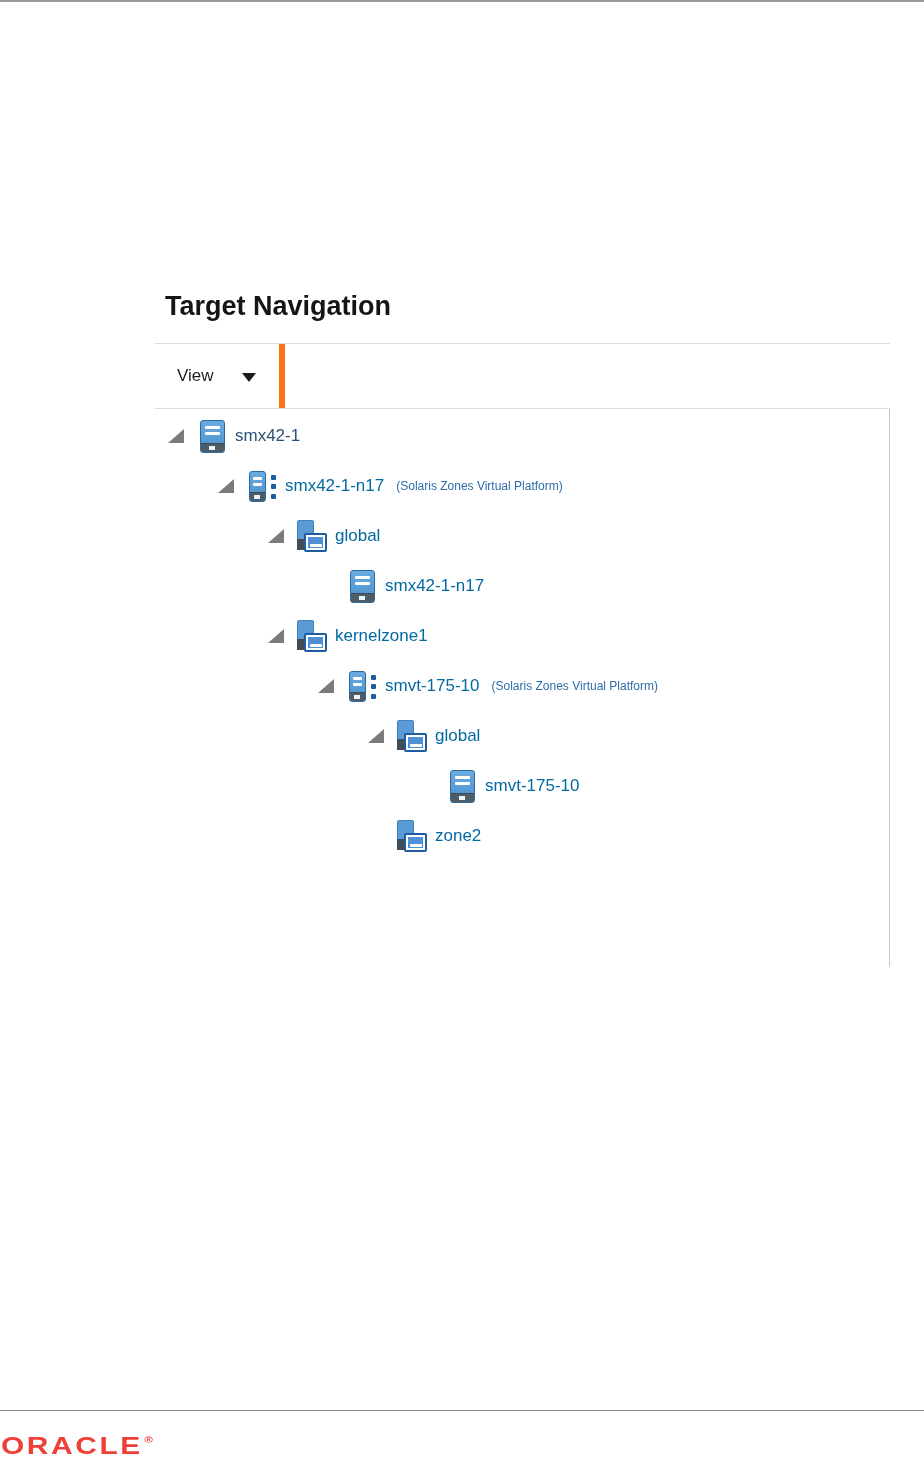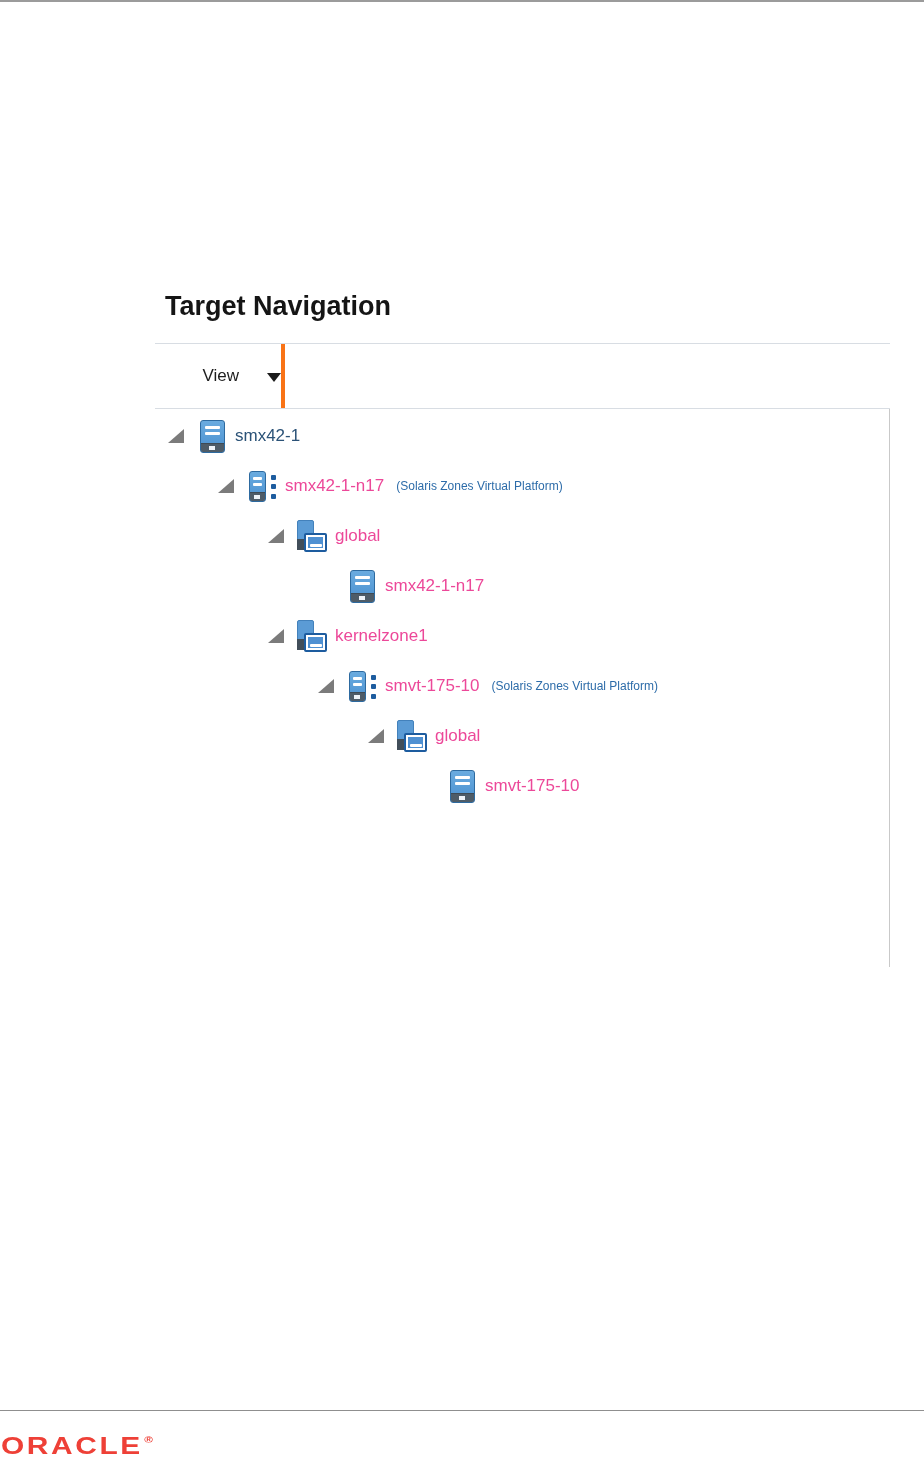--- a/index.html
+++ b/index.html
@@ -17,21 +17,21 @@
 
   
   .toolbar {
     position:absolute; left:155px; top:343px; width:735px; height:66px;
     box-sizing:border-box; border-top:1px solid #d8dde3; border-bottom:1px solid #d8dde3;
     background:#ffffff; display:flex; align-items:stretch;
   }
   .view-btn {
     width:130px; box-sizing:border-box; padding-left:22px;
     display:flex; align-items:center; gap:28px;
-    border-right:4px solid #f97316; cursor:pointer;justify-content:flex-end;
+    border-right:6px solid #f97316; cursor:pointer;
   }
   .view-label { font-size:17px; color:#1e1e1e; }
   .caret {
     width:0; height:0; margin-top:2px;
     border-left:7px solid transparent; border-right:7px solid transparent;
     border-top:9px solid #1b1b1b;
   }
 
   
   .tree {
@@ -39,21 +39,21 @@
     border-right:1px solid #c9c9c9; padding-top:2px;
   }
   .tree-row { display:flex; align-items:center; height:50px; }
   .tri {
     width:0; height:0; flex:none; cursor:pointer;
     border-bottom:14px solid #7b7b7b; border-left:16px solid transparent;
     margin-right:13px;
   }
   .tri-spacer { width:16px; height:14px; flex:none; margin-right:13px; }
   .icon-box { width:30px; flex:none; display:flex; justify-content:center; align-items:center; margin-right:8px; }
-  .label { font-size:17px; color:#ec4899; text-decoration:none; cursor:pointer; white-space:nowrap; }
+  .label { font-size:17px; color:#0369a1; text-decoration:none; cursor:pointer; white-space:nowrap; }
   .lvl0 > .label { color:#2b5277; }
   .suffix { font-size:12px; color:#2d6ca9; margin-left:12px; white-space:nowrap; }
 
   
   .tico { display:inline-block; position:relative; }
   .host { width:23px; height:31px; background:linear-gradient(#6aabdf,#4a90d0);
           border:1px solid #2d6aa0; border-radius:3px; overflow:hidden; }
   .srv-line { position:absolute; left:4px; right:4px; height:3px; background:#ffffff; border-radius:1px; }
   .sl1 { top:5px; } .sl2 { top:11px; }
   .srv-foot { position:absolute; left:0; right:0; bottom:0; height:8px; background:#4e5c68; border-top:1px solid #3d4a55; }
@@ -218,17 +218,30 @@
           <span class="tico host">
             <span class="srv-line sl1"></span>
             <span class="srv-line sl2"></span>
             <span class="srv-foot">
               <span class="srv-dot"></span>
             </span>
           </span>
         </span>
         <a class="label">smvt-175-10</a>
       </div>
+      <div class="tree-row lvl4" style="padding-left: 213px;">
+        <span class="tri-spacer"></span>
+        <span class="icon-box">
+          <span class="tico zone">
+            <span class="z-back"></span>
+            <span class="z-foot"></span>
+            <span class="z-front">
+              <span class="z-dash"></span>
+            </span>
+          </span>
+        </span>
+        <a class="label">zone2</a>
+      </div>
     </div>
 
   <div class="footer-rule"></div>
   <div class="logo"><span>ORACLE</span><span class="reg">®</span></div>
 </div>
 
 </body></html>

